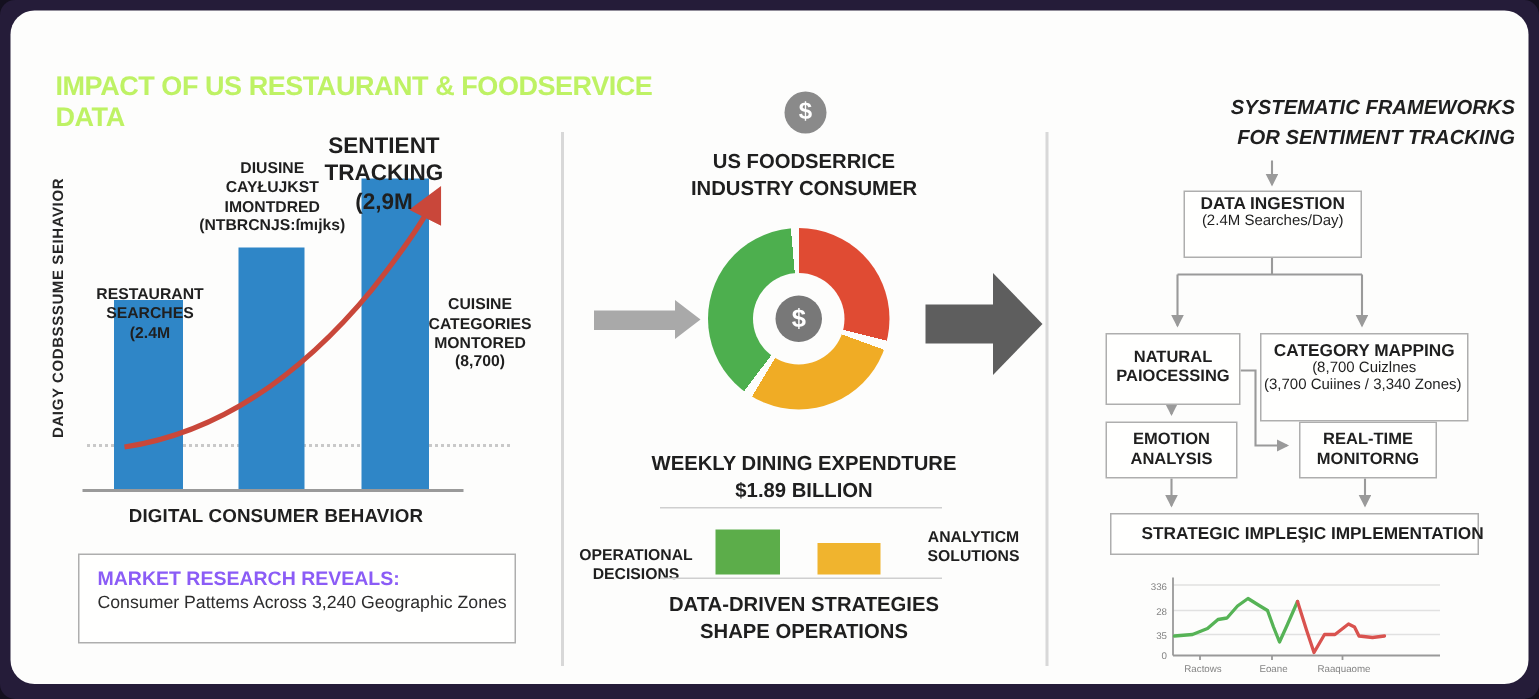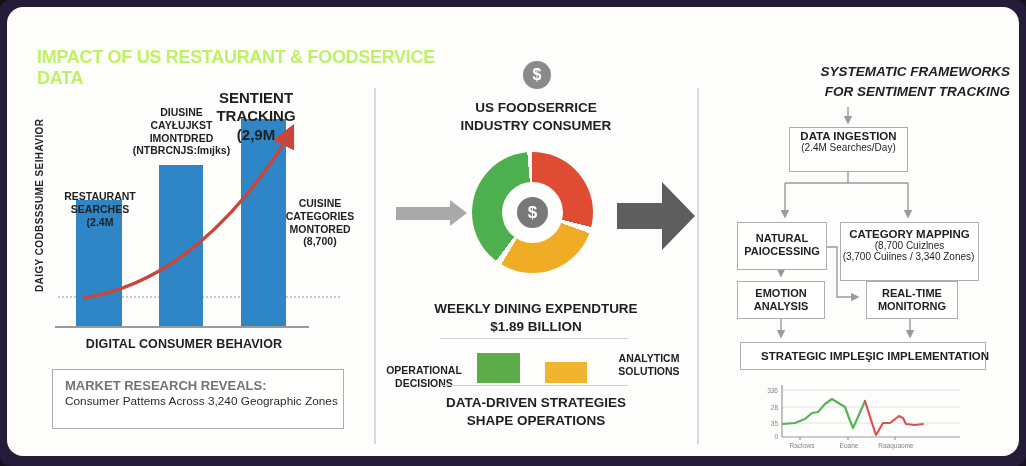--- a/index.html
+++ b/index.html
@@ -50,21 +50,21 @@
   <div class="abs lbl" style="left:188px;top:89px;width:136px;font-size:15px;">SENTIENT TRACKING
 (2,9M</div>
   <div class="abs lbl" style="left:281px;top:197px;width:78px;font-size:10.5px;">CUISINE
 CATEGORIES
 MONTORED
 (8,700)</div>
 
   <div class="abs lbl" style="left:74px;top:337px;width:220px;font-size:12.5px;letter-spacing:0.1px;">DIGITAL CONSUMER BEHAVIOR</div>
 
   <div class="abs box" style="left:52px;top:369px;width:290px;height:58px;text-align:left;border-width:1.4px;">
-    <div style="margin:8px 0 1px 12px;font-size:13px;font-weight:bold;color:#737373;">MARKET RESEARCH REVEALS:</div>
+    <div style="margin:8px 0 1px 12px;font-size:13px;font-weight:bold;color:#8b5cf6;">MARKET RESEARCH REVEALS:</div>
     <div style="margin:0 0 0 12px;font-size:11.8px;color:#2c2c2c;">Consumer Pattems Across 3,240 Geographic Zones</div>
   </div>
 
   <div class="abs divider" style="left:374px;top:88px;height:356px;"></div>
   <div class="abs divider" style="left:697px;top:88px;height:356px;"></div>
 
   <div class="abs" style="left:523px;top:61px;width:28px;height:28px;border-radius:50%;background:#8a8a8a;color:#fff;font-weight:bold;font-size:16px;line-height:28px;text-align:center;"><span>$</span></div>
 
   <div class="abs lbl" style="left:430px;top:99px;width:212px;font-size:13.5px;line-height:1.3;">US FOODSERRICE
 INDUSTRY CONSUMER</div>

